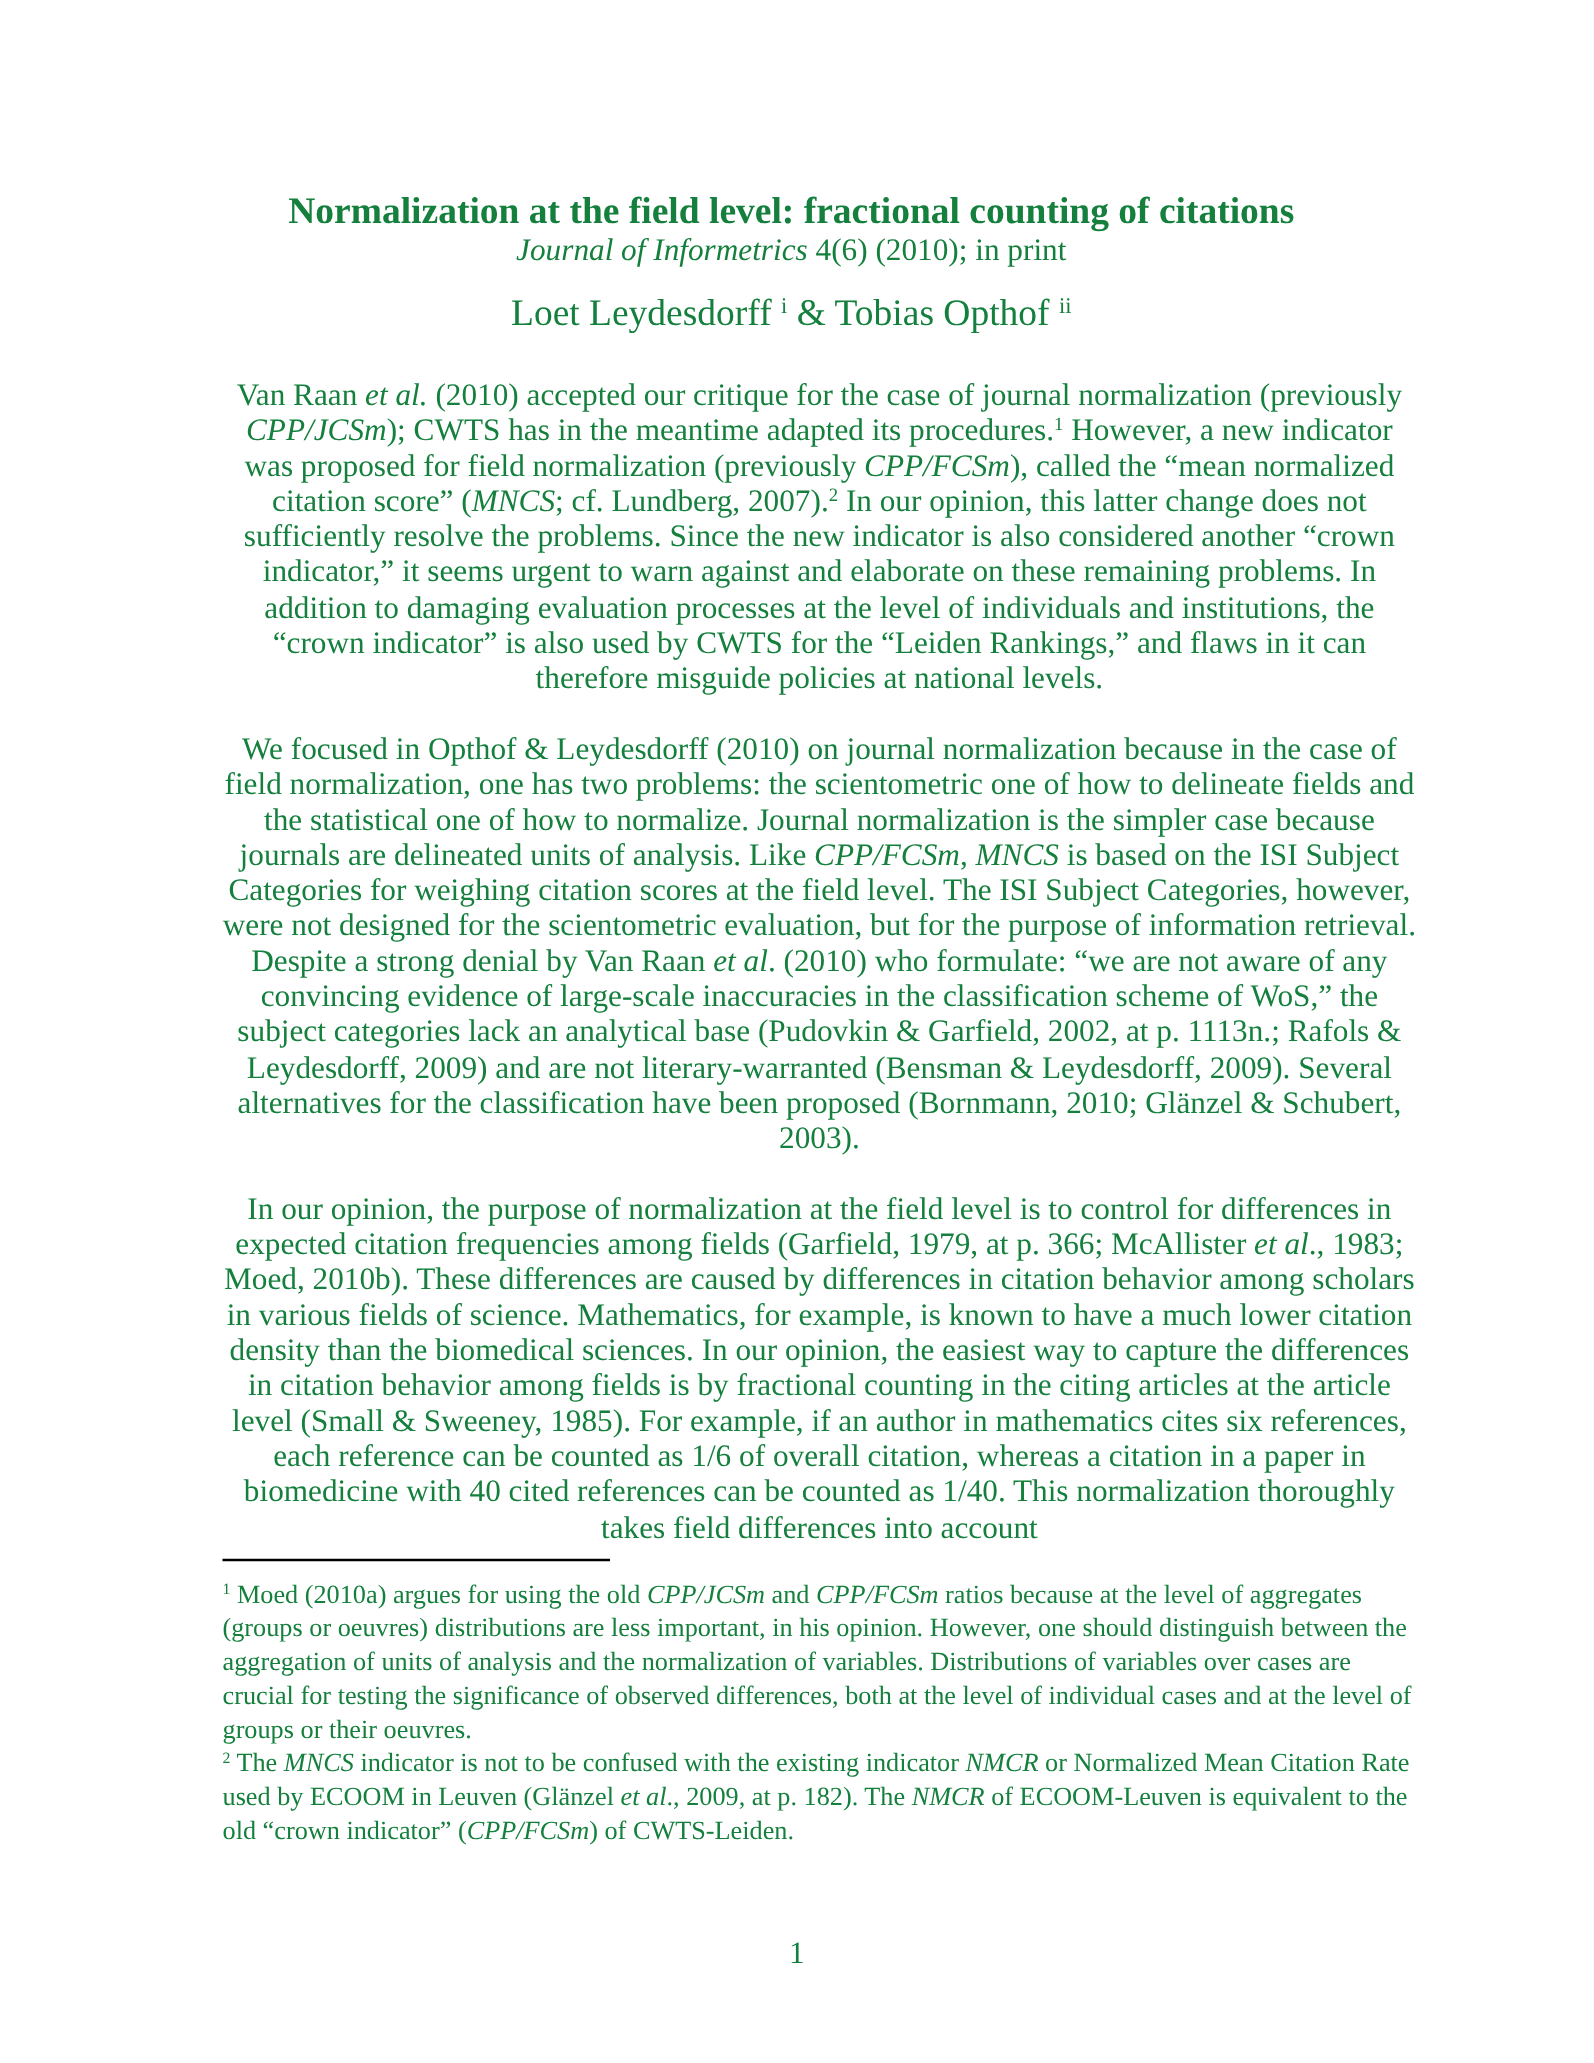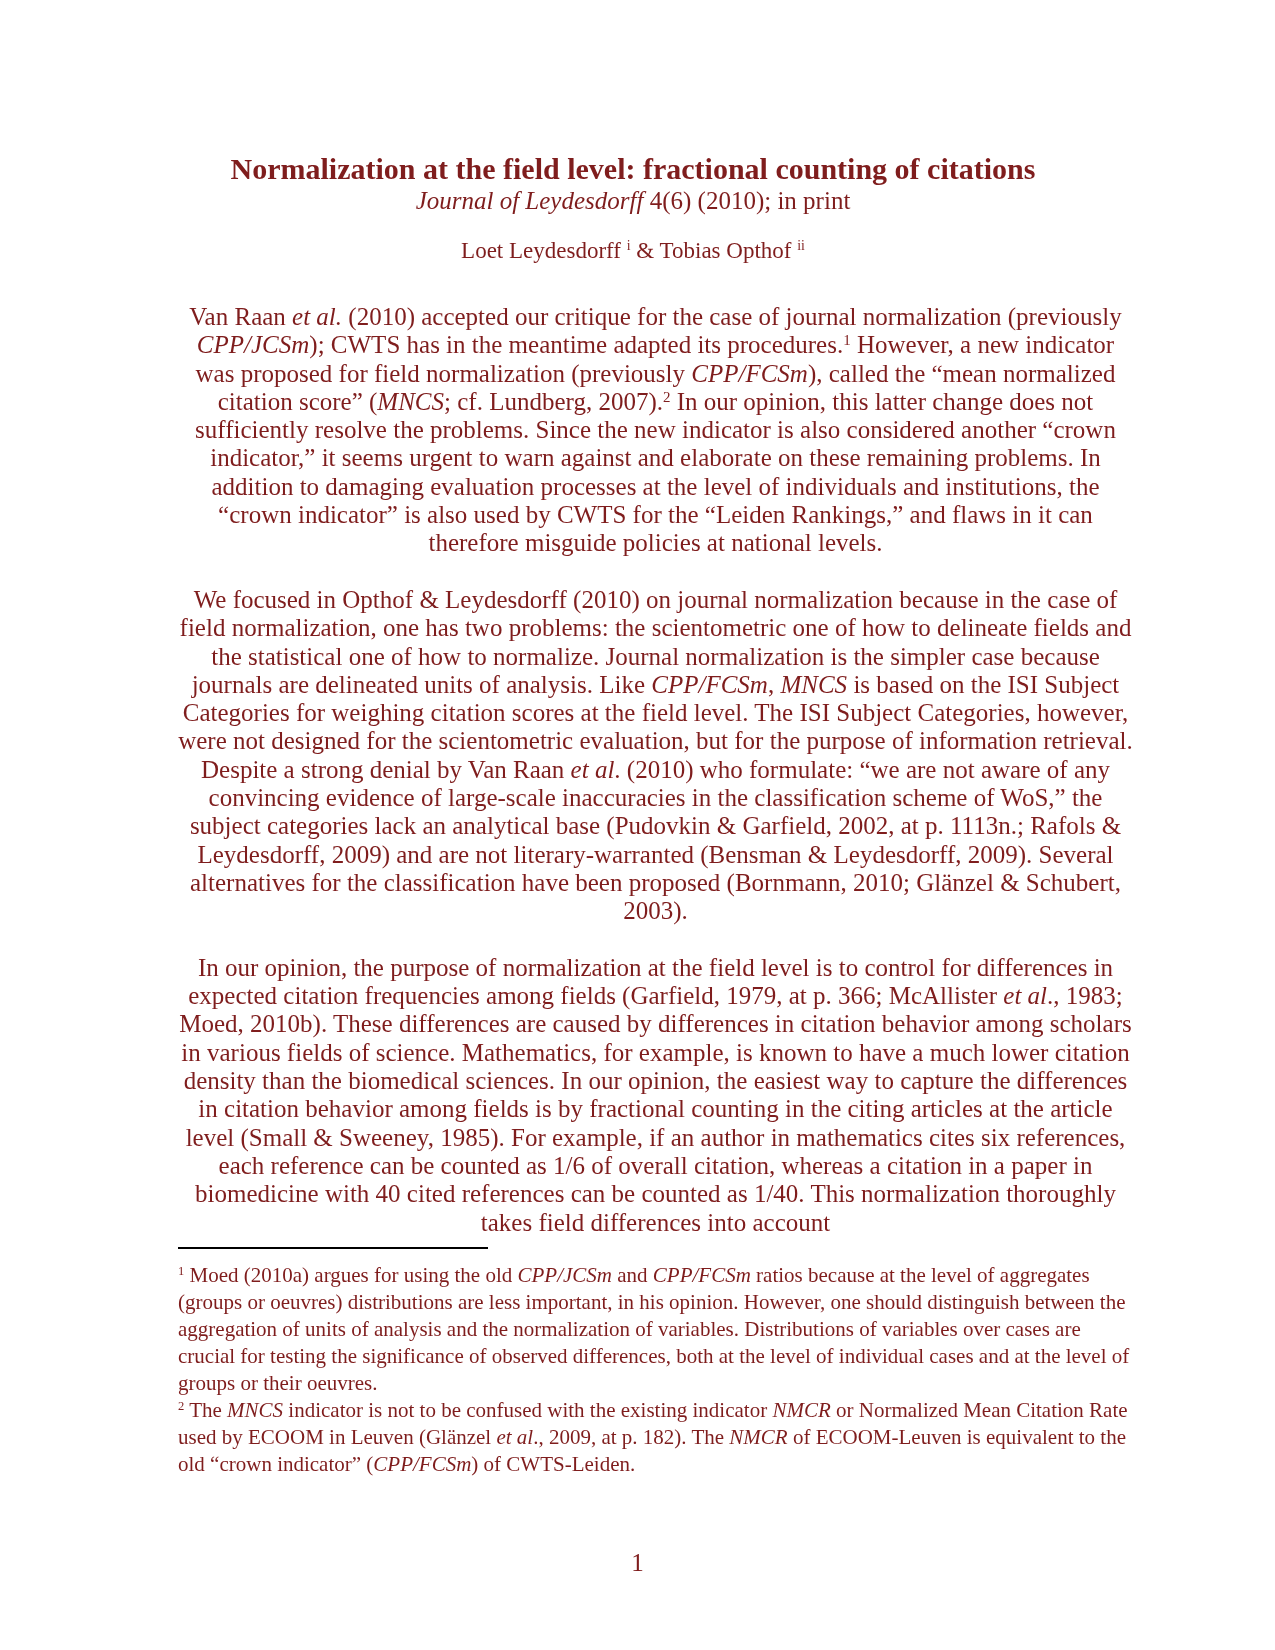--- a/index.html
+++ b/index.html
@@ -3,21 +3,21 @@
 <meta charset="utf-8">
 <style>
   html, body { margin: 0; padding: 0; background: #e8e8e8; }
   .page {
     position: relative;
     width: 1275px;
     height: 1650px;
     margin: 0 auto;
     background: #ffffff;
     font-family: "Liberation Serif", "DejaVu Serif", serif;
-    color: #7f1d1d;
+    color: #15803d;
     overflow: hidden;
   }
   .it { font-style: italic; }
   sup {
     font-size: 0.6em;
     vertical-align: baseline;
     position: relative;
     top: -0.55em;
     line-height: 0;
   }
@@ -33,21 +33,21 @@
     font-size: 30px;
     line-height: 33px;
     font-weight: bold;
   }
   .subtitle {
     font-size: 25px;
     line-height: 31px;
   }
   .authors {
     margin-top: 20px;
-    font-size: 23px;
+    font-size: 30px;
     line-height: 30px;
   }
   .body {
     position: absolute;
     left: 178px;
     top: 303px;
     width: 955px;
     font-size: 25px;
     line-height: 28.3px;
     text-align: center;
@@ -78,21 +78,21 @@
     line-height: 29px;
   }
 </style>
 </head>
 <body>
 
 <div class="page">
 
   <header class="header">
     <h1 class="title">Normalization at the field level: fractional counting of citations</h1>
-    <div class="subtitle"><span class="it">Journal of Leydesdorff</span><span> 4(6) (2010); in print</span></div>
+    <div class="subtitle"><span class="it">Journal of Informetrics</span><span> 4(6) (2010); in print</span></div>
     <div class="authors"><span>Loet Leydesdorff </span><sup>i</sup><span> &amp; Tobias Opthof </span><sup>ii</sup></div>
   </header>
 
   <main class="body">
     <p><span>Van Raan </span><span class="it">et al.</span><span> (2010) accepted our critique for the case of journal normalization (previously </span><span class="it">CPP/JCSm</span><span>); CWTS has in the meantime adapted its procedures.</span><sup>1</sup><span> However, a new indicator was proposed for field normalization (previously </span><span class="it">CPP/FCSm</span><span>), called the “mean normalized citation score” (</span><span class="it">MNCS</span><span>; cf. Lundberg, 2007).</span><sup>2</sup><span> In our opinion, this latter change does not sufficiently resolve the problems. Since the new indicator is also considered another “crown indicator,” it seems urgent to warn against and elaborate on these remaining problems. In addition to damaging evaluation processes at the level of individuals and institutions, the “crown indicator” is also used by CWTS for the “Leiden Rankings,” and flaws in it can therefore misguide policies at national levels.</span></p>
     <p><span>We focused in Opthof &amp; Leydesdorff (2010) on journal normalization because in the case of field normalization, one has two problems: the scientometric one of how to delineate fields and the statistical one of how to normalize. Journal normalization is the simpler case because journals are delineated units of analysis. Like </span><span class="it">CPP/FCSm</span><span>, </span><span class="it">MNCS</span><span> is based on the ISI Subject Categories for weighing citation scores at the field level. The ISI Subject Categories, however, were not designed for the scientometric evaluation, but for the purpose of information retrieval. Despite a strong denial by Van Raan </span><span class="it">et al</span><span>. (2010) who formulate: “we are not aware of any convincing evidence of large-scale inaccuracies in the classification scheme of WoS,” the subject categories lack an analytical base (Pudovkin &amp; Garfield, 2002, at p. 1113n.; Rafols &amp; Leydesdorff, 2009) and are not literary-warranted (Bensman &amp; Leydesdorff, 2009). Several alternatives for the classification have been proposed (Bornmann, 2010; Glänzel &amp; Schubert, 2003).</span></p>
     <p><span>In our opinion, the purpose of normalization at the field level is to control for differences in expected citation frequencies among fields (Garfield, 1979, at p. 366; McAllister </span><span class="it">et al</span><span>., 1983; Moed, 2010b). These differences are caused by differences in citation behavior among scholars in various fields of science. Mathematics, for example, is known to have a much lower citation density than the biomedical sciences. In our opinion, the easiest way to capture the differences in citation behavior among fields is by fractional counting in the citing articles at the article level (Small &amp; Sweeney, 1985). For example, if an author in mathematics cites six references, each reference can be counted as 1/6 of overall citation, whereas a citation in a paper in biomedicine with 40 cited references can be counted as 1/40. This normalization thoroughly takes field differences into account</span></p>
   </main>
 
   <footer class="footnotes">

